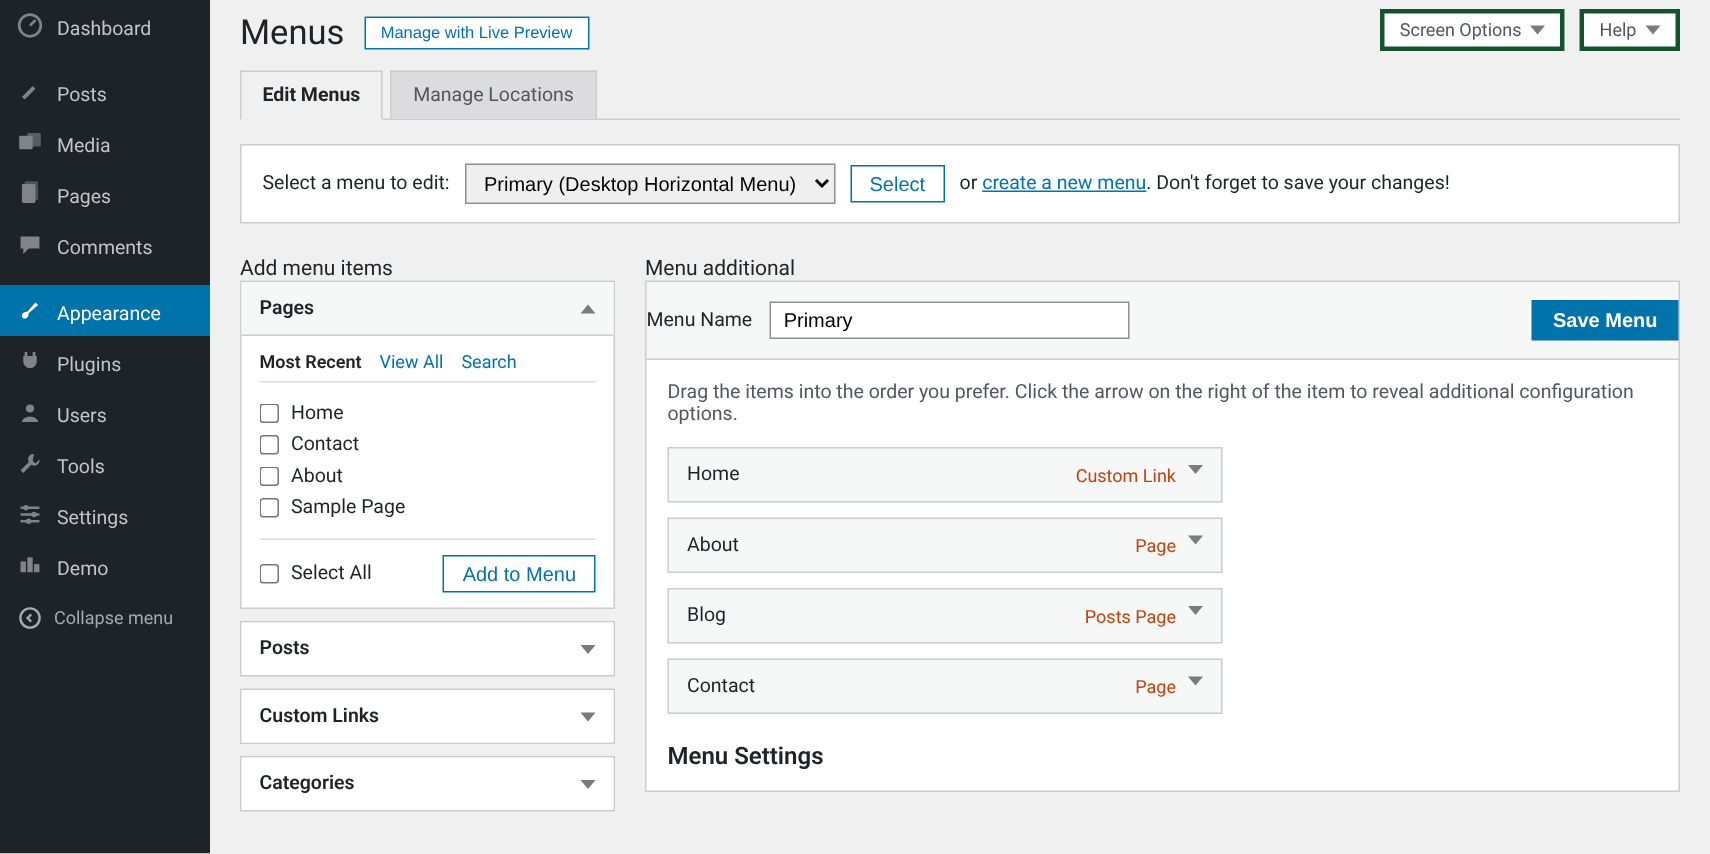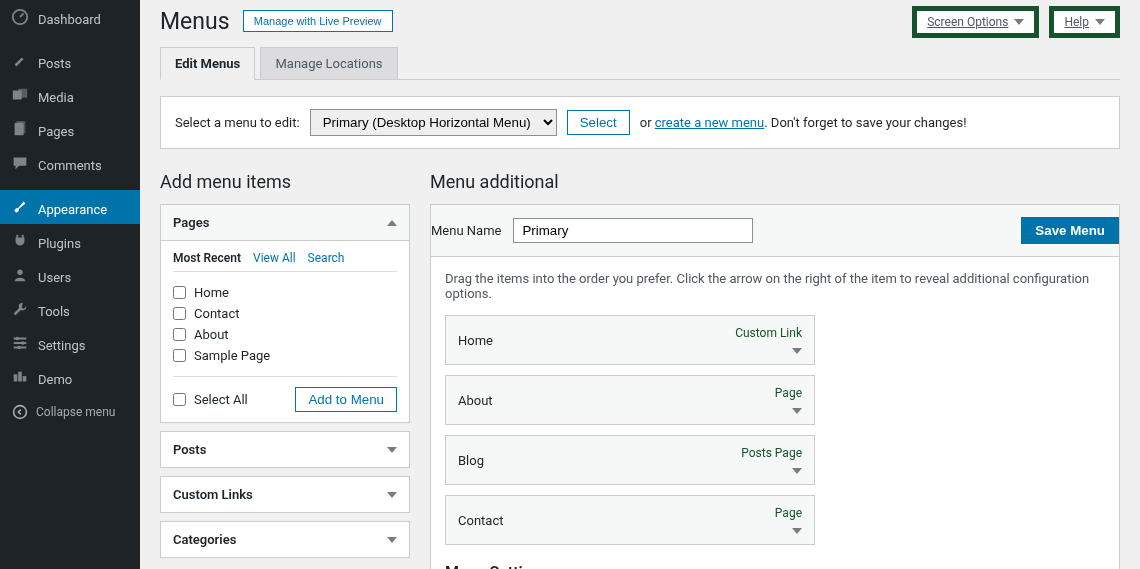--- a/index.html
+++ b/index.html
@@ -12,50 +12,50 @@
 .side-item .ico { width: 20px; height: 20px; margin-right: 8px; display: flex; align-items: center; justify-content: center; opacity: .6; }
 .side-item.active .ico { opacity: 1; }
 .side-sub { padding: 6px 10px 6px 14px; cursor: pointer; color: #c3c4c7; font-size: 13px; }
 .side-sub.current { color: #fff; font-weight: 600; }
 .side-sub.framed { box-shadow: inset 0 0 0 2px #d63638; }
 .side-subgroup { background: #2c3338; padding-bottom: 6px; }
 .collapse { display: flex; align-items: center; padding: 8px 10px; cursor: pointer; color: #a7aaad; font-size: 12px; }
 .collapse .ico { width: 20px; height: 20px; margin-right: 6px; display: flex; align-items: center; justify-content: center; }
 .main { flex: 1; padding: 8px 20px 0 20px; position: relative; overflow: auto; }
 .topright { position: absolute; right: 20px; top: 6px; display: flex; gap: 10px; }
-.topbtn { border: 5px solid #14532d; background: #fff; padding: 4px 10px; font-size: 12px; color: #50575e; cursor: pointer; display: flex; align-items: center; gap: 6px; text-decoration: underline; }
+.topbtn { border: 3px solid #14532d; background: #fff; padding: 4px 10px; font-size: 12px; color: #50575e; cursor: pointer; display: flex; align-items: center; gap: 6px; }
 h1.page-title { font-size: 23px; font-weight: 400; display: inline-block; margin-right: 10px; }
 .preview-btn { border: 1px solid #0073aa; color: #0073aa; background: #fff; padding: 4px 10px; font-size: 11px; cursor: pointer; vertical-align: 4px; }
 .tabs { margin-top: 12px; border-bottom: 1px solid #ccc; }
 .tab { display: inline-block; padding: 8px 14px; border: 1px solid #ccc; border-bottom: none; background: #dcdcde; color: #50575e; cursor: pointer; margin-right: 2px; }
 .tab.active { background: #f0f0f1; border-bottom: 1px solid #f0f0f1; margin-bottom: -1px; color: #1d2327; font-weight: 700; }
 .selectbar { border: 1px solid #ccc; background: #fff; padding: 12px 14px; margin-top: 16px; display: flex; align-items: center; gap: 10px; flex-wrap: wrap; }
 .selectbar select { padding: 4px 8px; border: 1px solid #8c8f94; min-width: 230px; }
 .btn-outline { border: 1px solid #0073aa; color: #0073aa; background: #fff; padding: 4px 12px; cursor: pointer; }
 .link { color: #0073aa; text-decoration: underline; cursor: pointer; }
 .cols { display: flex; gap: 20px; margin-top: 22px; }
 .col-left { width: 250px; }
 .col-right { flex: 1; }
-.section-h { font-size: 18px; font-weight: 400; margin-bottom: 12px; }
+.section-h { font-size: 14px; font-weight: 400; }
 .accordion { border: 1px solid #ccc; margin-bottom: 8px; background: #fff; }
 .acc-head { padding: 10px 12px; background: #f6f7f7; border-bottom: 1px solid #ccc; cursor: pointer; display: flex; justify-content: space-between; align-items: center; font-weight: 600; }
 .acc-head.closed { border-bottom: none; background: #fff; }
 .acc-body { padding: 10px 12px; }
 .mini-tabs { display: flex; gap: 12px; border-bottom: 1px solid #ddd; padding-bottom: 6px; margin-bottom: 10px; font-size: 12px; }
 .mini-tab { color: #0073aa; cursor: pointer; }
 .mini-tab.active { color: #1d2327; font-weight: 600; }
 .check-row { display: flex; align-items: center; gap: 8px; padding: 3px 0; }
 .acc-foot { display: flex; justify-content: space-between; align-items: center; border-top: 1px solid #ddd; padding-top: 10px; margin-top: 10px; }
 .struct-head { border: 1px solid #ccc; background: #f6f7f7; padding: 12px 0; display: flex; align-items: center; justify-content: space-between; }
 .struct-head input[type=text] { padding: 4px 8px; border: 1px solid #8c8f94; width: 240px; }
 .btn-primary { background: #0073aa; color: #fff; border: none; padding: 6px 14px; cursor: pointer; font-weight: 600; }
 .struct-body { border: 1px solid #ccc; border-top: none; background: #fff; padding: 14px; }
 .hint { color: #50575e; margin-bottom: 14px; }
 .menu-item { border: 1px solid #ccc; background: #f6f7f7; padding: 10px 12px; width: 370px; display: flex; justify-content: space-between; align-items: center; margin-bottom: 10px; cursor: move; }
-.menu-item .type { color: #14532d; font-size: 12px; display: flex; align-items: flex-end; gap: 8px; flex-direction: column; }
+.menu-item .type { color: #c2410c; font-size: 12px; display: flex; align-items: flex-start; gap: 8px; }
 svg { display: block; }
 .tri-down { width: 0; height: 0; border-left: 5px solid transparent; border-right: 5px solid transparent; border-top: 6px solid #787c82; }
 .tri-up { width: 0; height: 0; border-left: 5px solid transparent; border-right: 5px solid transparent; border-bottom: 6px solid #787c82; }
 </style>
 </head>
 <body>
 
 <div class="wrap">
   <div class="sidebar">
     <div class="side-item">

